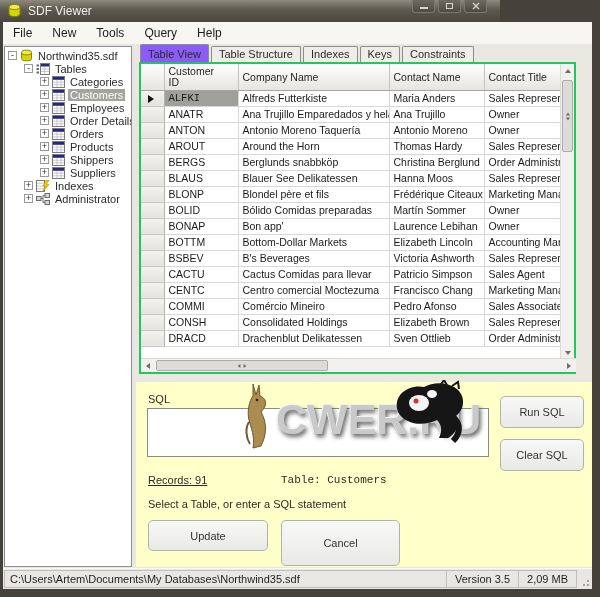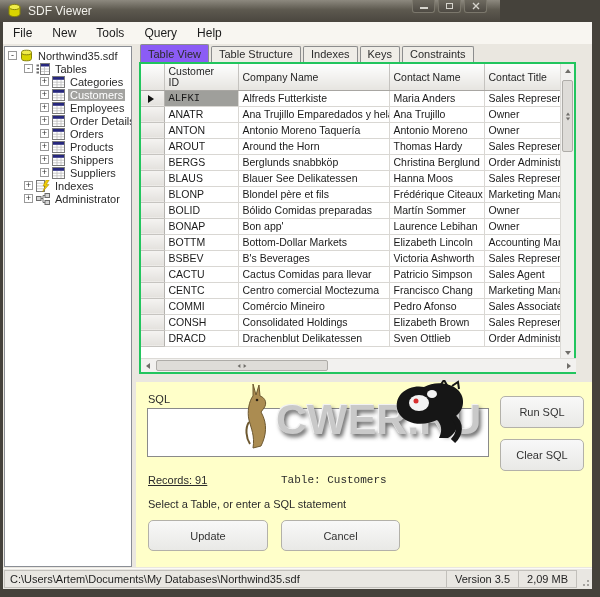--- a/index.html
+++ b/index.html
@@ -81,21 +81,21 @@
   
   .yellow { position:absolute; left:136px; top:382px; width:456px; height:185px; background:#ffffc9; }
   .sql-label { position:absolute; left:12px; top:11px; font-size:11px; color:#2b2b2b; }
   .sql-input { position:absolute; left:11px; top:26px; width:342px; height:49px;
     background:#fff; border:1px solid #8a8a8a; font-size:11px; }
   .btn { position:absolute; background:linear-gradient(#f8f8f8,#e9e9e6); border:1px solid #b3b1a9;
     border-radius:5px; font-size:11px; color:#333; display:flex; align-items:center; justify-content:center; }
   .btn.run   { left:364px; top:14px;  width:84px;  height:32px; }
   .btn.clear { left:364px; top:57px;  width:84px;  height:32px; }
   .btn.update{ left:12px;  top:138px; width:120px; height:31px; }
-  .btn.cancel{ left:145px; top:138px; width:119px; height:31px; }
+  .btn.cancel{ left:145px; top:138px; width:119px; height:46px; }
   .records    { position:absolute; left:12px;  top:92px;  font-size:11px; color:#2b2b2b;text-decoration:underline; }
   .tablelabel { position:absolute; left:145px; top:92px;  font-size:11px; color:#2b2b2b;font-family:Liberation Mono, monospace; }
   .hint       { position:absolute; left:12px;  top:116px; font-size:11px; color:#2b2b2b; }
 
   
   .wm { position:absolute; left:0; top:0; width:456px; height:80px; pointer-events:none; }
   .wm-text { position:absolute; left:140px; top:13px; font-size:43px; font-weight:bold;
     letter-spacing:0px; color:#c9c9c9;
     text-shadow:-1px -1px 0 #f2f2f2, 2px 3px 4px rgba(50,50,50,.75); }
   .wm-coyote { position:absolute; left:104px; top:0px; }

